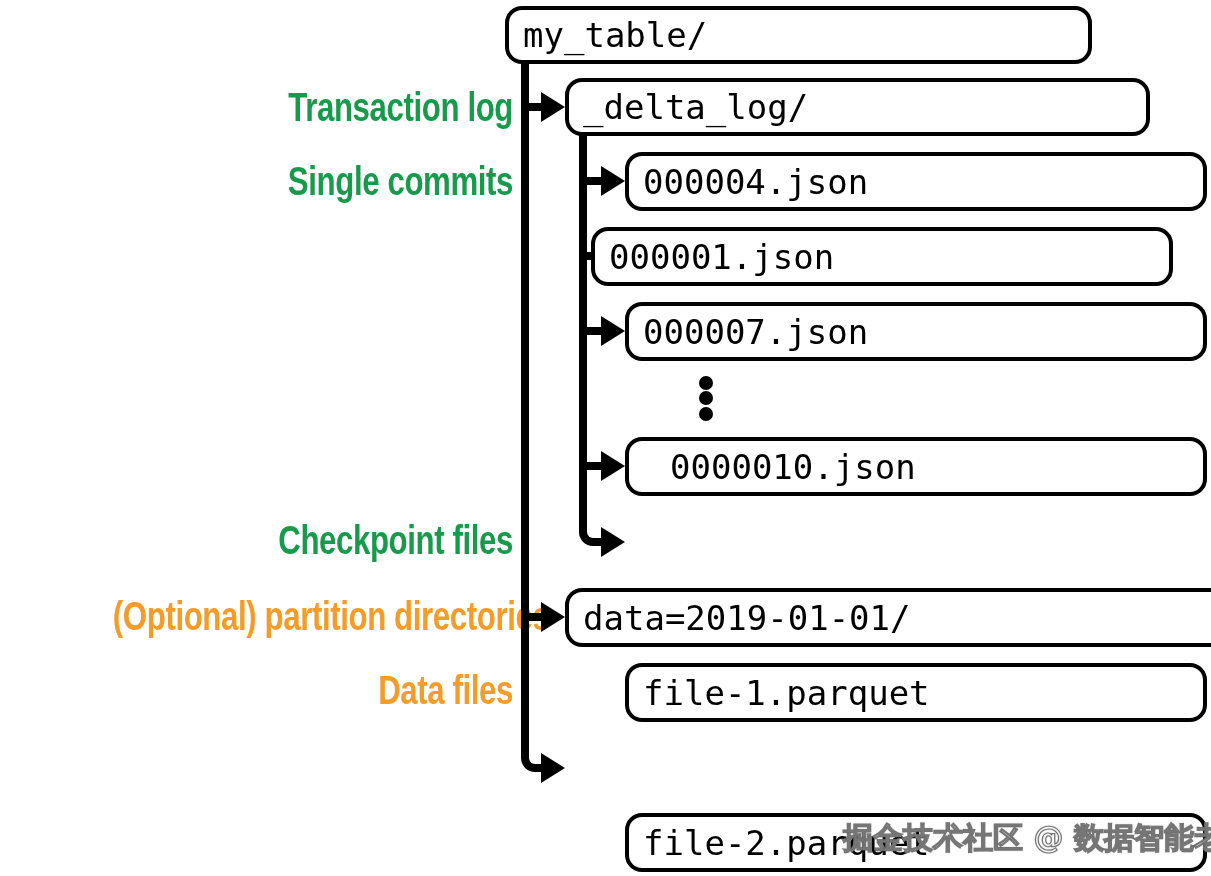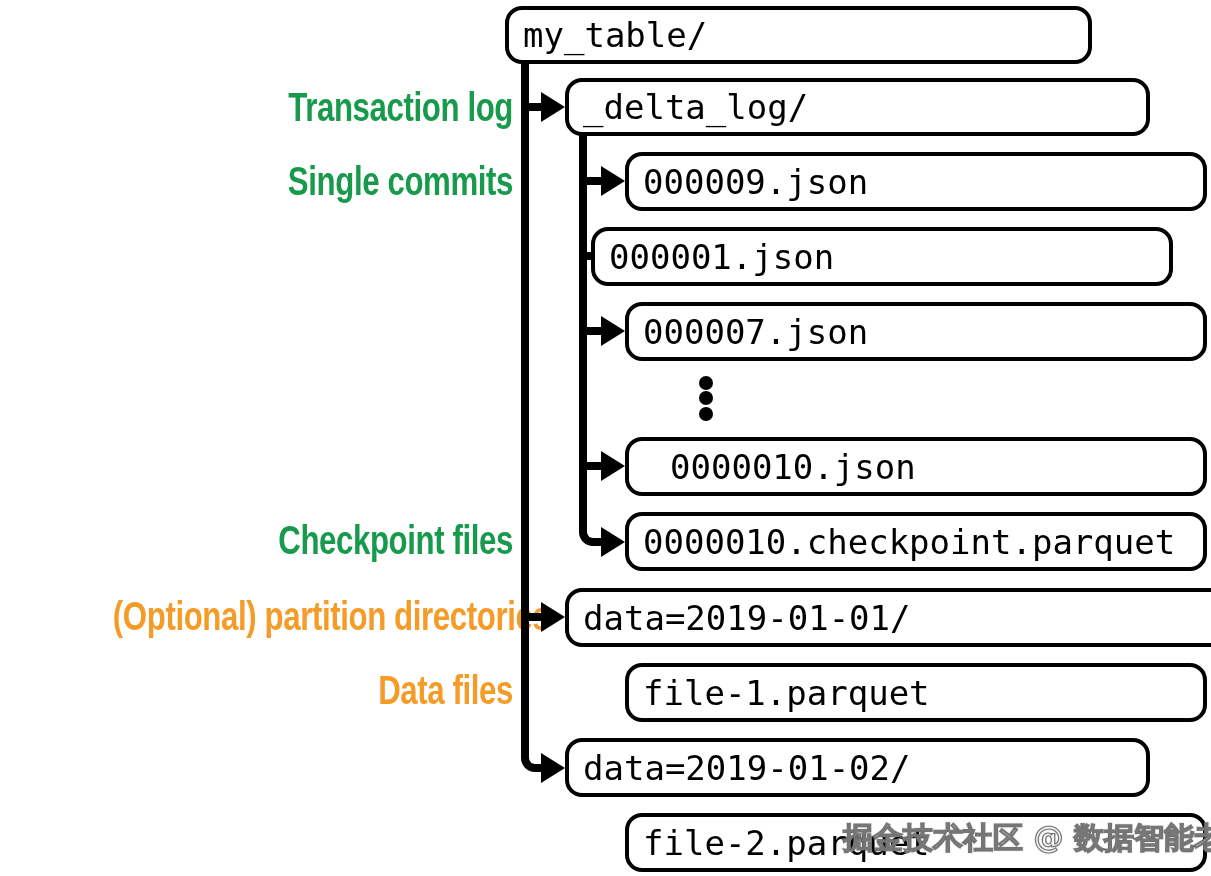--- a/index.html
+++ b/index.html
@@ -134,25 +134,23 @@
   <div class="ahead" style="left:601px; top:527px;"></div>
 
   <div>
     <div class="dot" style="left:699px; top:376px;"></div>
     <div class="dot" style="left:699px; top:391px;"></div>
     <div class="dot" style="left:699px; top:407px;"></div>
   </div>
 
   <div class="node" style="left:565px; top:78px;  width:585px; height:58px;">_delta_log/</div>
   <div class="node" style="left:505px; top:6px;   width:587px; height:58px;">my_table/</div>
-  <div class="node" style="left:625px; top:152px; width:582px; height:59px;">000009.json</div>
+  <div class="node" style="left:625px; top:152px; width:582px; height:59px;">000004.json</div>
   <div class="node" style="left:591px; top:227px; width:582px; height:59px;">000001.json</div>
   <div class="node" style="left:625px; top:302px; width:582px; height:59px;">000007.json</div>
   <div class="node" style="left:625px; top:437px; width:582px; height:59px;padding-left:41px;">0000010.json</div>
-  <div class="node" style="left:625px; top:512px; width:582px; height:59px;">0000010.checkpoint.parquet</div>
   <div class="node" style="left:565px; top:588px; width:674px; height:59px;">data=2019-01-01/</div>
   <div class="node" style="left:625px; top:663px; width:582px; height:59px;">file-1.parquet</div>
-  <div class="node" style="left:565px; top:738px; width:585px; height:59px;">data=2019-01-02/</div>
   <div class="node" style="left:625px; top:813px; width:582px; height:59px;">file-2.parquet</div>
 
   <div class="watermark">掘金技术社区 @ 数据智能老司机</div>
 
 </div>
 
 </body></html>

